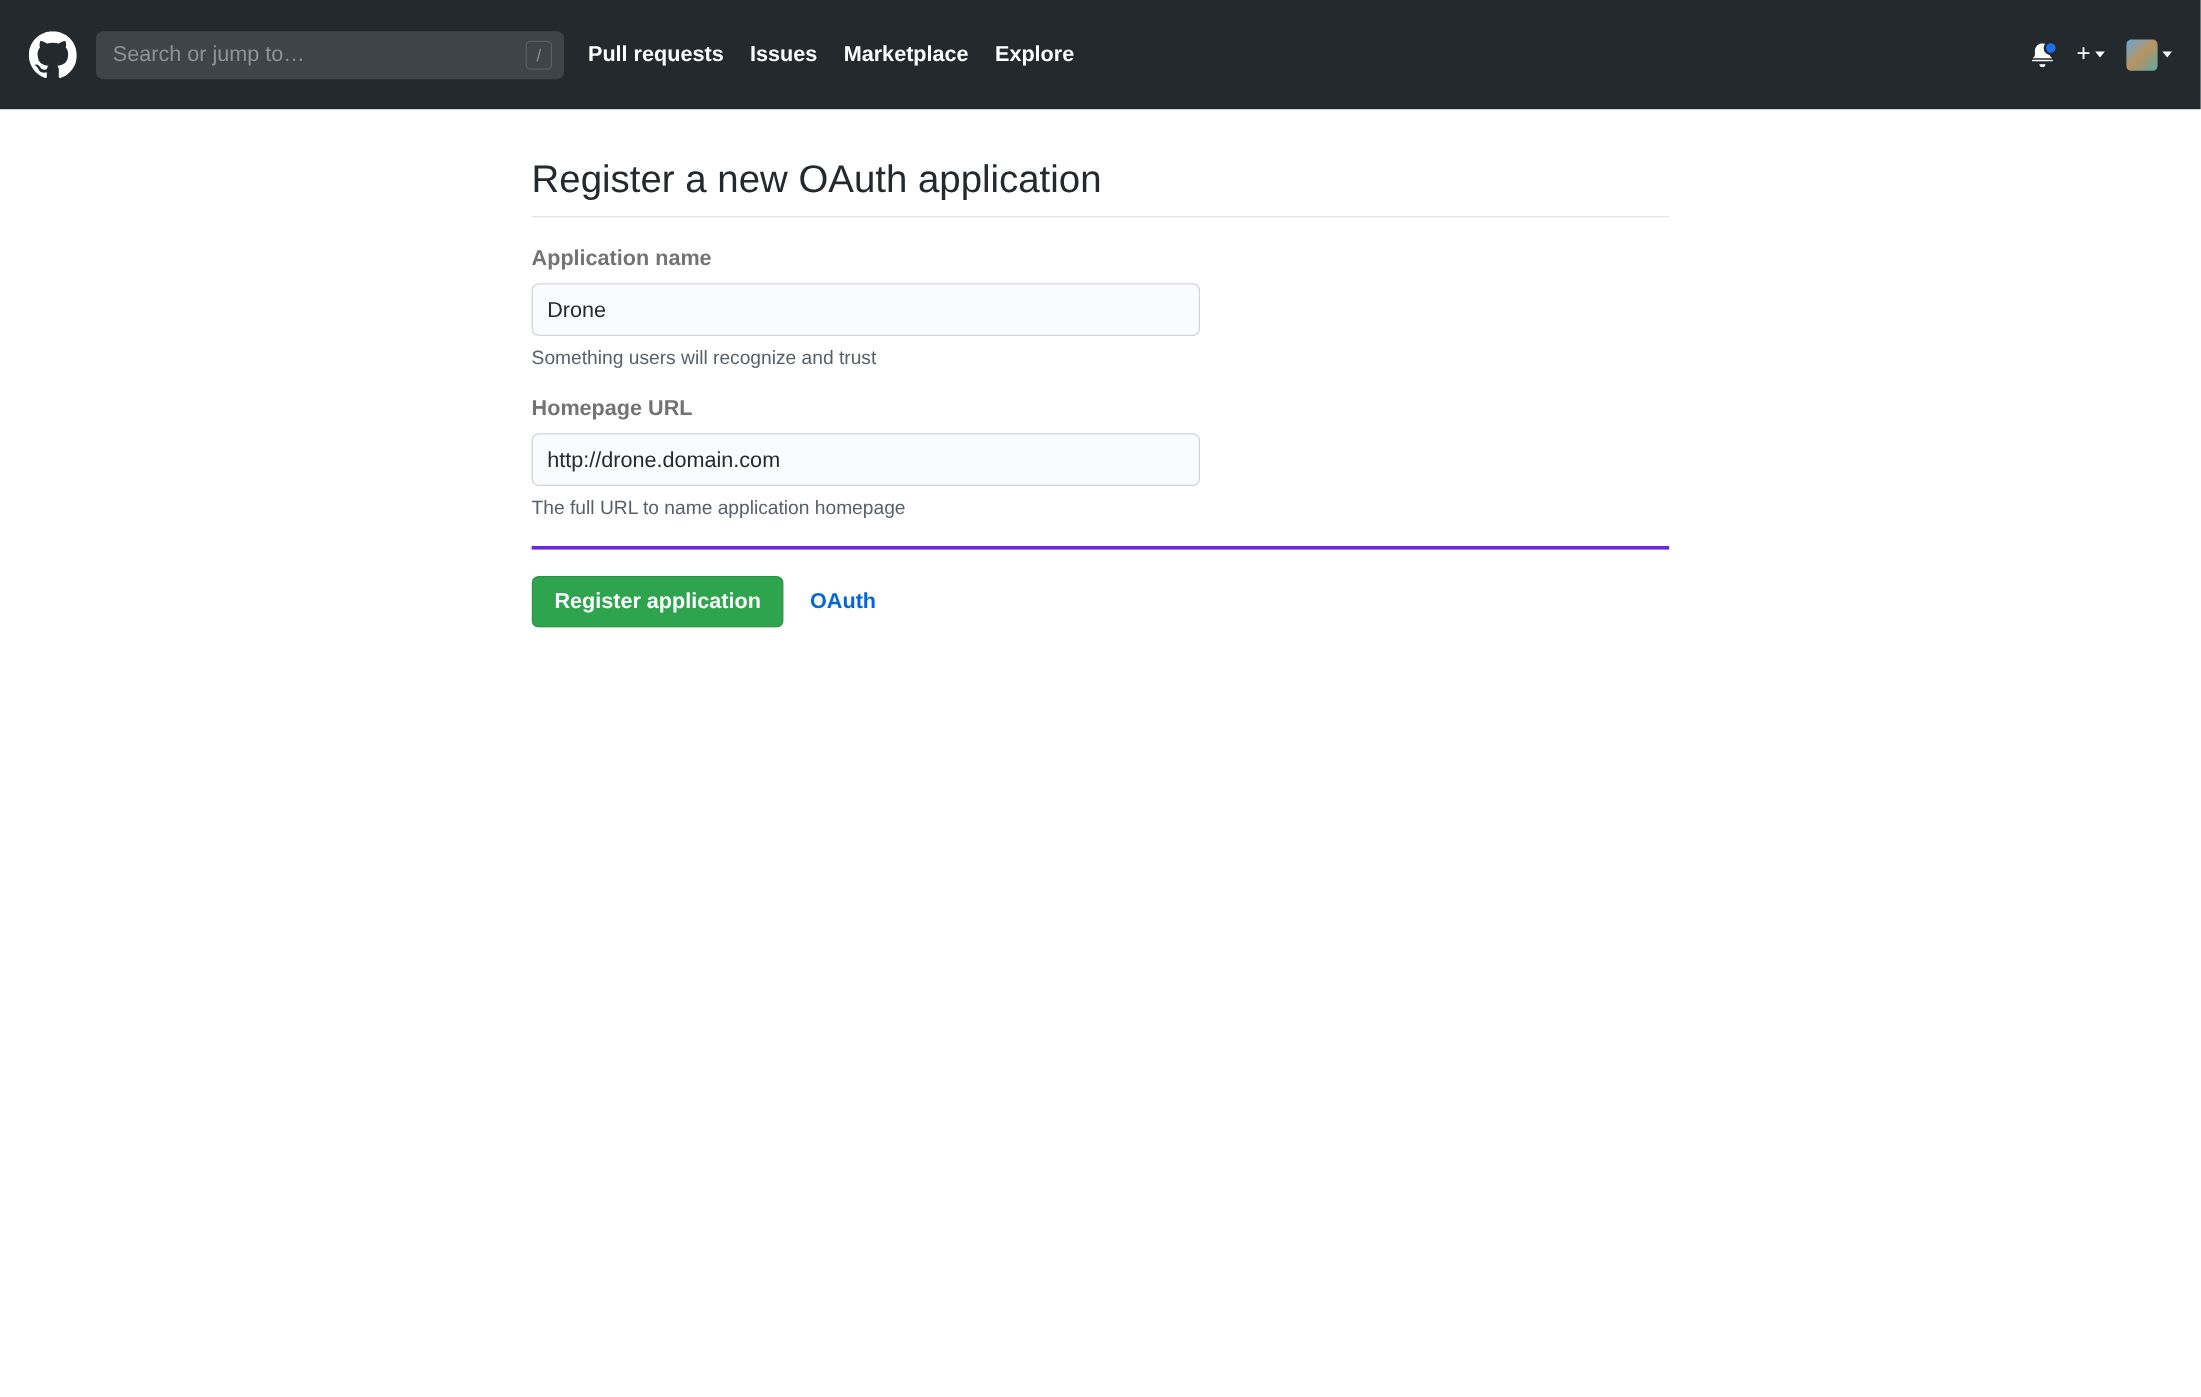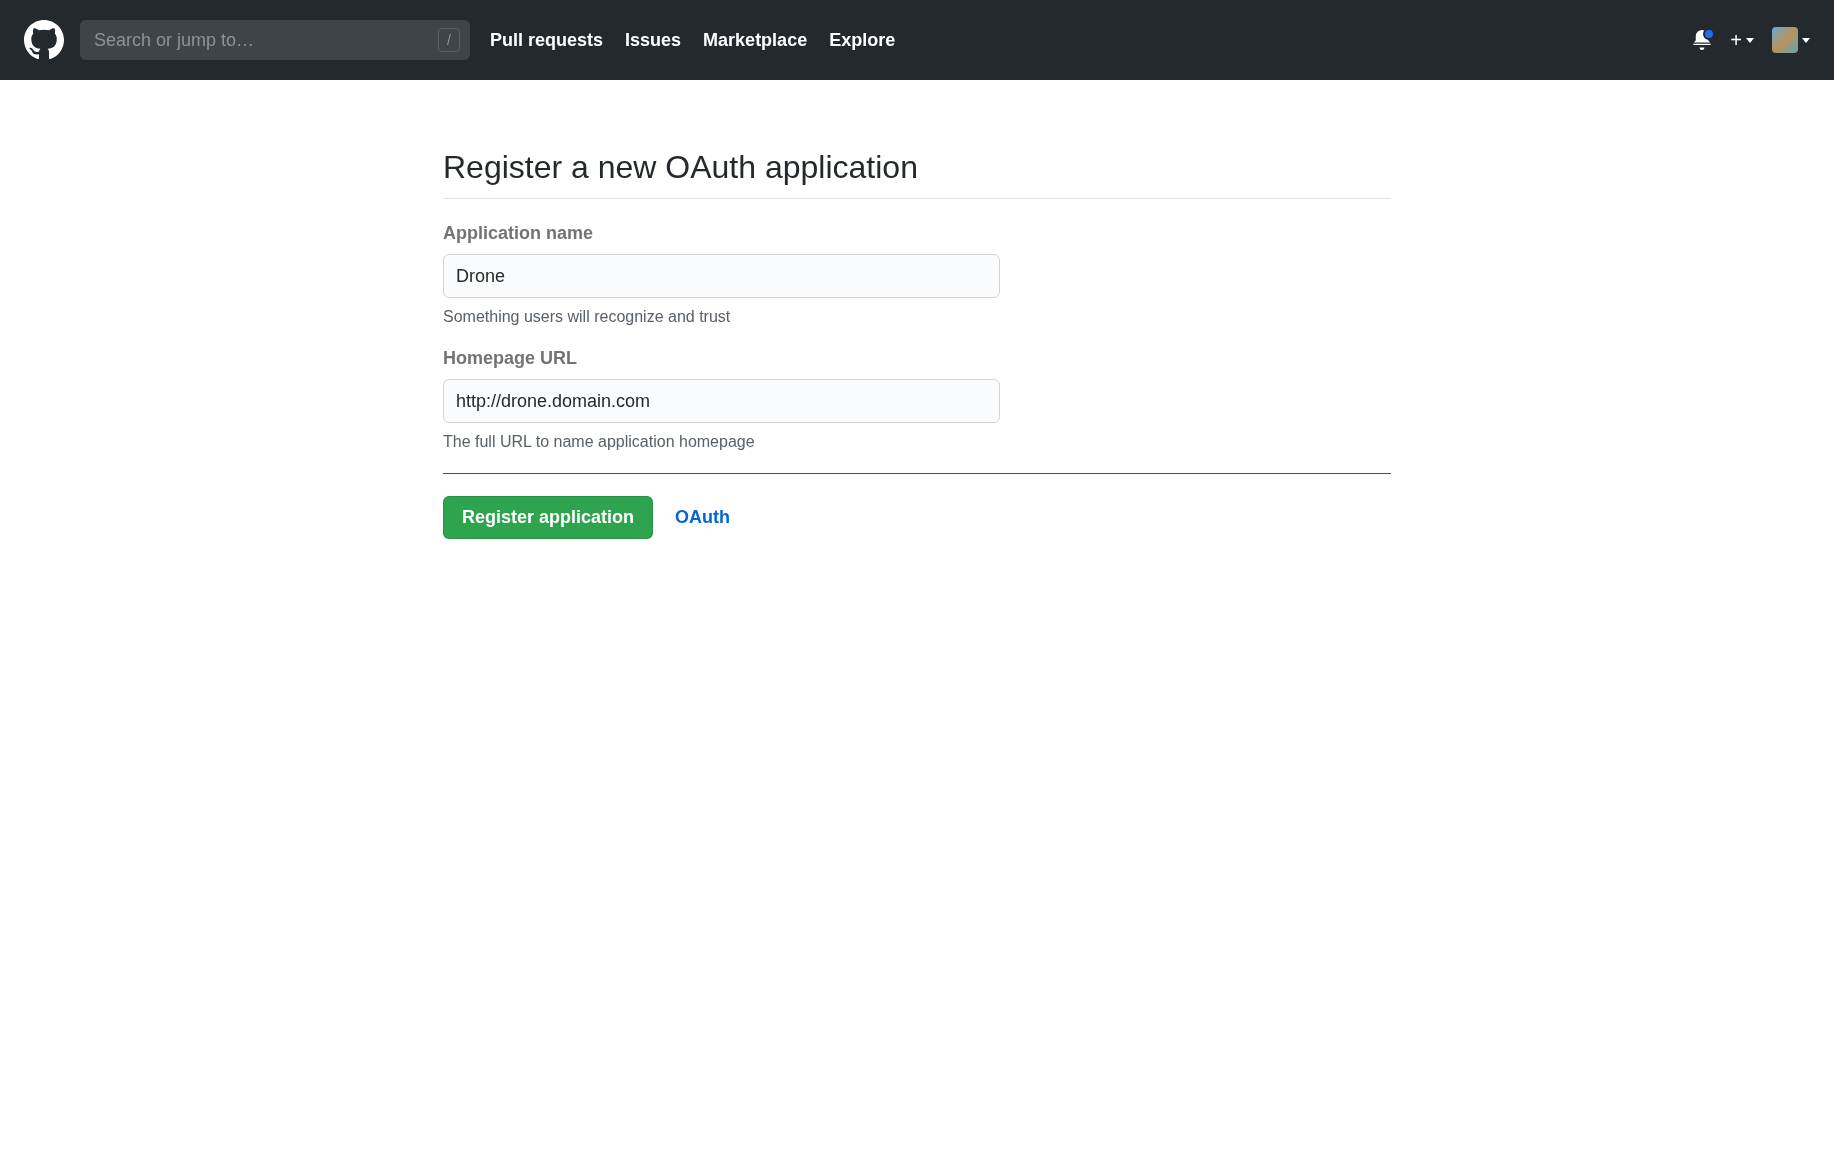--- a/index.html
+++ b/index.html
@@ -4,21 +4,21 @@
 <style>
   * { box-sizing: border-box; margin: 0; padding: 0; }
   body {
     font-family: -apple-system, BlinkMacSystemFont, "Segoe UI", Helvetica, Arial, sans-serif;
     font-size: 14px;
     color: #24292e;
     background: #fff;
   }
   .header {
     background: #24292e;
-    height: 80px;
+    height: 91px;
     display: flex;
     align-items: center;
     padding: 0 24px;
   }
   .logo {
     color: #fff;
     display: flex;
     align-items: center;
     margin-right: 16px;
   }
@@ -83,22 +83,22 @@
     border-right: 4px solid transparent;
     border-top: 5px solid #fff;
   }
   .avatar {
     width: 26px; height: 26px;
     border-radius: 4px;
     background: linear-gradient(135deg,#6aa8d8 0%,#b8935f 50%,#5fa8a8 100%);
   }
   .container {
     max-width: 980px;
-    margin: 13px auto;
-    padding: 56px 16px;
+    margin: 0 auto;
+    padding: 40px 16px;
   }
   .page-title {
     font-size: 32px;
     font-weight: 400;
     color: #24292e;
     padding-bottom: 12px;
     border-bottom: 1px solid #e1e4e8;
     margin-bottom: 24px;
   }
   .form-group { margin-bottom: 22px; }
@@ -127,21 +127,21 @@
     font-family: inherit;
   }
   .form-textarea::placeholder { color: #a3aab1; }
   .help-text {
     margin-top: 10px;
     font-size: 16px;
     color: #586069;
   }
   .help-text a { color: #0366d6; text-decoration: none; }
   .actions {
-    border-top: 1px solid #6d28d9;
+    border-top: 3px solid #6d28d9;
     padding-top: 22px;
     margin-top: 12px;
     display: flex;
     align-items: center;
     gap: 22px;
   }
   .btn-primary {
     background: #2ea44f;
     color: #fff;
     border: 1px solid rgba(27,31,35,0.15);

